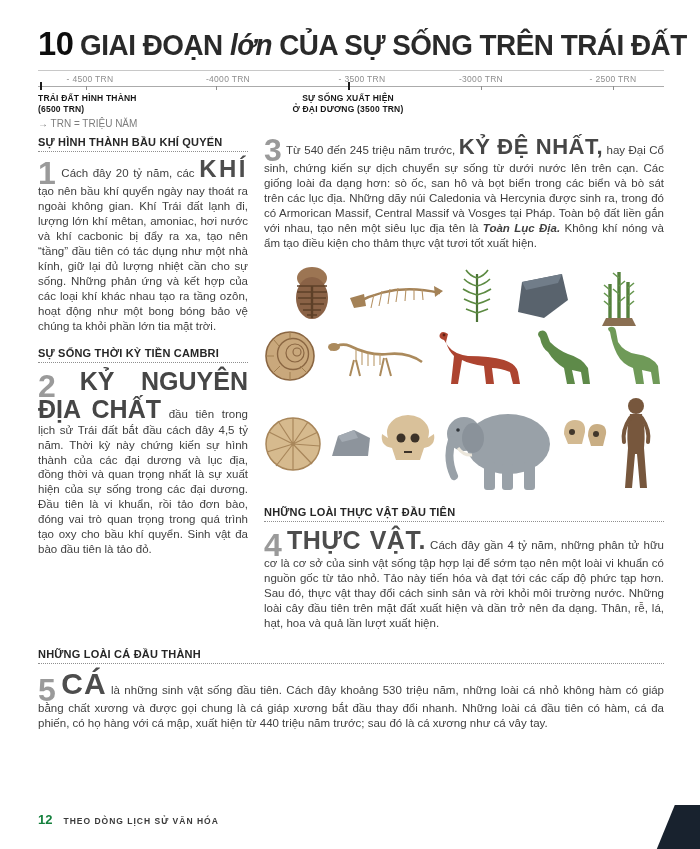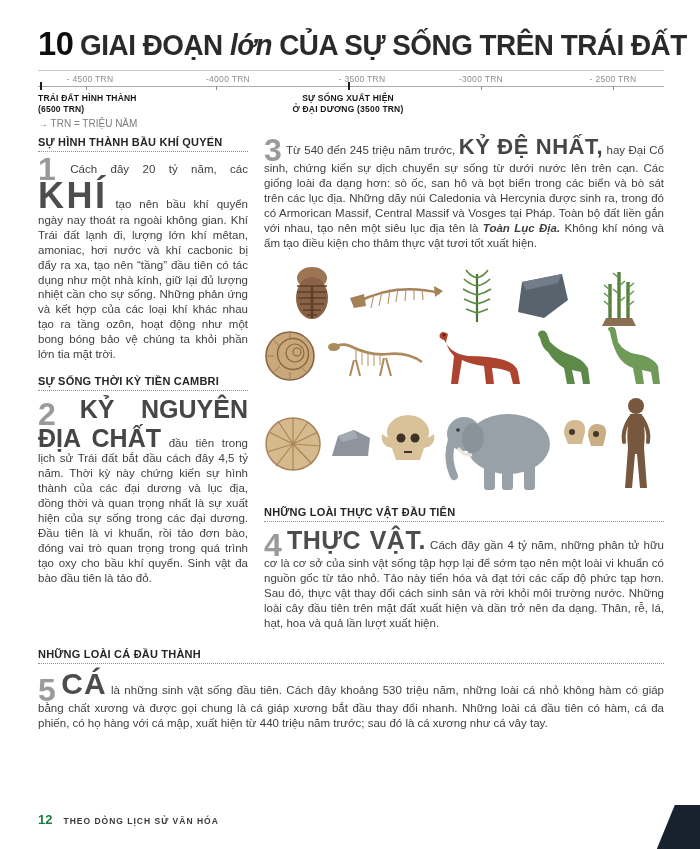--- a/index.html
+++ b/index.html
@@ -22,21 +22,21 @@
   .tl-event.center{transform:translateX(-50%);text-align:center}
   .tl-note{position:absolute;top:47px;left:0;font-size:10px;color:#7c7c7c}
 
   
   .cols{display:grid;grid-template-columns:210px 1fr;column-gap:16px;margin-top:6px}
   .sec{margin-bottom:13px}
   .sec-header{font-size:11px;font-weight:700;color:#262626;letter-spacing:.2px;padding-bottom:3px;border-bottom:1px dotted #8f8f8f;margin-bottom:6px;font-family:"Liberation Sans",sans-serif}
   p.body{font-size:11.5px;line-height:1.3;text-align:justify;color:#3f3f3f}
   .sec-num{font-weight:700;color:#9a9a9a;font-size:32px;line-height:.7;vertical-align:-7px;letter-spacing:-1px;padding-right:2px}
   .bigword{font-weight:700;color:#4d4d4d}
-  .bw-khi{font-size:36px;letter-spacing:2.5px;line-height:.9}
+  .bw-khi{font-size:24px;letter-spacing:2.5px;line-height:.9}
   .bw-era{font-size:25px;line-height:1.02;color:#464646}
   .bw-primary{font-size:22px;line-height:1;color:#464646;letter-spacing:.5px}
   .bw-plant{font-size:25px;line-height:1;letter-spacing:.5px}
   .bw-fish{font-size:30px;line-height:.9;letter-spacing:1px}
   .em-italic{font-style:italic;font-weight:700}
 
   
   .illus{position:relative;height:232px;margin:6px 0 10px}
   .ill{position:absolute}
   .ill svg{display:block;width:100%;height:100%}

